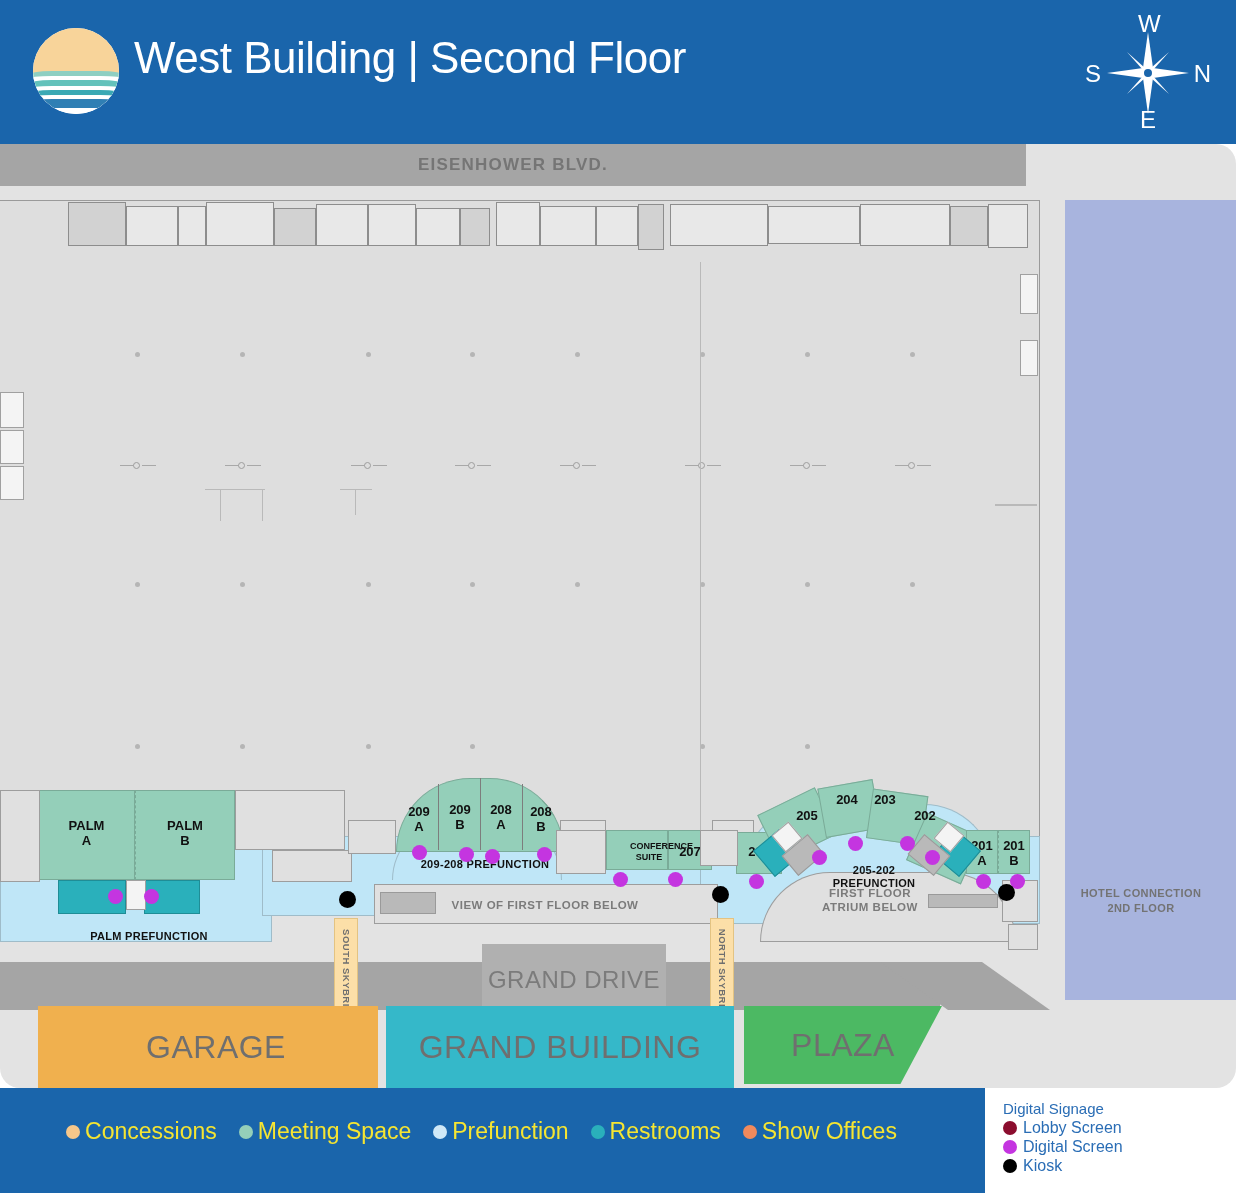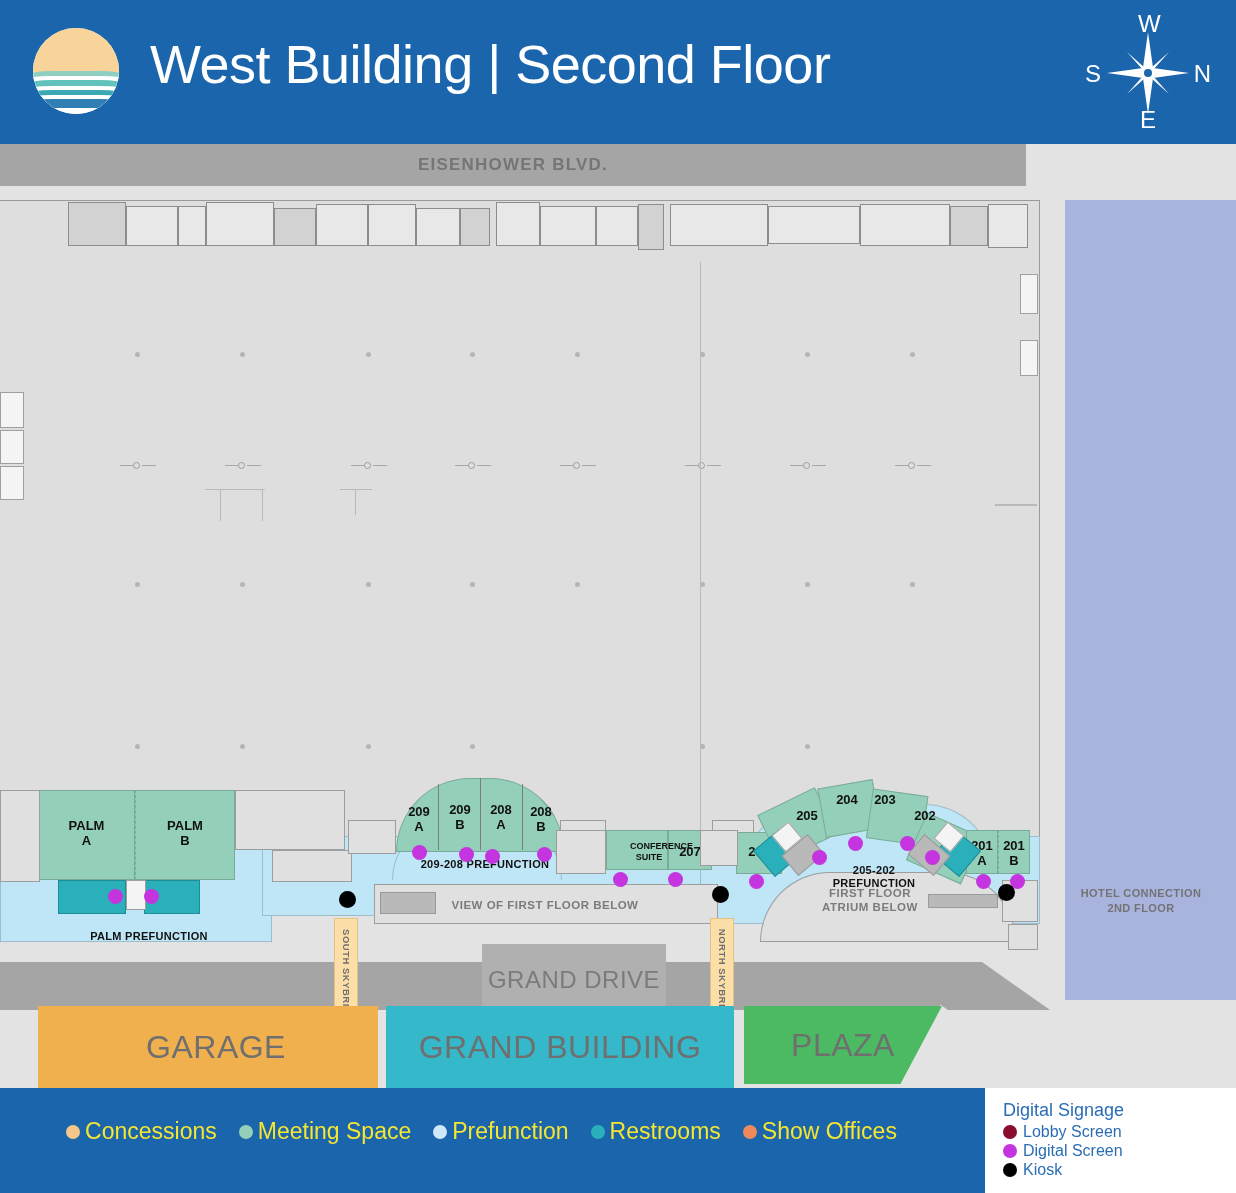--- a/index.html
+++ b/index.html
@@ -24,35 +24,35 @@
   .logo .sun { position:absolute; left:0; top:0; width:100%; height:56%; background:#f8d49a; }
   .logo .seabg { position:absolute; left:0; top:52%; width:100%; height:48%; background:#ffffff; }
   .logo .wave { position: absolute; left:-6%; width: 112%; height: 9px; border-radius: 50% / 100%; }
   .logo .w1 { top: 50%; background: #8ecfc2; }
   .logo .w2 { top: 61%; background: #63c2bb; }
   .logo .w3 { top: 72%; background: #3aa9b4; }
   .logo .w4 { top: 83%; background: #2f7fb4; }
   .logo .wsep { position:absolute; left:-6%; width:112%; height:5px; background:#fff; border-radius:50%/100%; }
 
   .title {
-    position: absolute; left: 150px; top: 33px;
-    font-size: 54px; font-weight: 400; color: #ffffff;
+    position: absolute; left: 134px; top: 33px;
+    font-size: 44px; font-weight: 400; color: #ffffff;
     letter-spacing: -0.5px; white-space: nowrap;
   }
 
   .compass { position: absolute; left: 1083px; top: 8px; width: 130px; height: 128px; }
   .compass .lbl { position: absolute; color: #fff; font-size: 24px; font-weight: 400; }
   .compass .lN { right: 2px; top: 52px; }
   .compass .lS { left: 2px; top: 52px; }
   .compass .lW { left: 55px; top: 2px; }
   .compass .lE { left: 57px; top: 98px; }
   .compass svg { position: absolute; left: 22px; top: 22px; }
 
   
-  .map { position: absolute; left: 0; top: 144px; width: 1236px; height: 944px; background: #e3e3e3; }
+  .map { position: absolute; left: 0; top: 144px; width: 1236px; height: 944px; background: #e3e3e3; border-radius: 20px; }
 
   .street-eisen {
     position: absolute; left: 0; top: 0; width: 1026px; height: 42px;
     background: #a5a5a5; color: #757575; font-size: 17px; font-weight: bold;
     letter-spacing: 1.2px; display: flex; align-items: center; justify-content: center;
   }
   .hall {
     position: absolute; left: 0; top: 56px; width: 1040px; height: 700px;
     background: #dedede; border-top: 1px solid #9a9a9a; border-right: 1px solid #9a9a9a;
   }
@@ -127,21 +127,21 @@
 
   
   .footer { position: absolute; left: 0; top: 1088px; width: 1236px; height: 105px; background: #1a65ab; }
   .legend { position: absolute; left: 0; top: 30px; width: 985px; display:flex;
             align-items:center; justify-content:center; gap: 0px; }
   .legend .item { display:flex; align-items:center; gap:5px; margin-right: 22px; }
   .legend .swatch { width: 14px; height: 14px; border-radius: 50%; display:block; }
   .legend .txt { color: #f6e531; font-size: 23px; white-space: nowrap; }
 
   .signage { position:absolute; left: 985px; top: 1088px; width: 251px; height: 105px; background:#fff; }
-  .signage h4 { color:#2a6db5; font-size:18px; font-weight:400; margin: 12px 0 2px 18px; }
+  .signage h4 { color:#2a6db5; font-size:15px; font-weight:400; margin: 12px 0 2px 18px; }
   .signage .srow { display:flex; align-items:center; gap:6px; margin-left: 18px; margin-top:1px; }
   .signage .sdot { width:14px; height:14px; border-radius:50%; display:block; }
   .signage .stxt { color:#2a6db5; font-size:16px; }
 </style>
 </head>
 <body>
 
 <div id="root">
 
   <div class="header">

